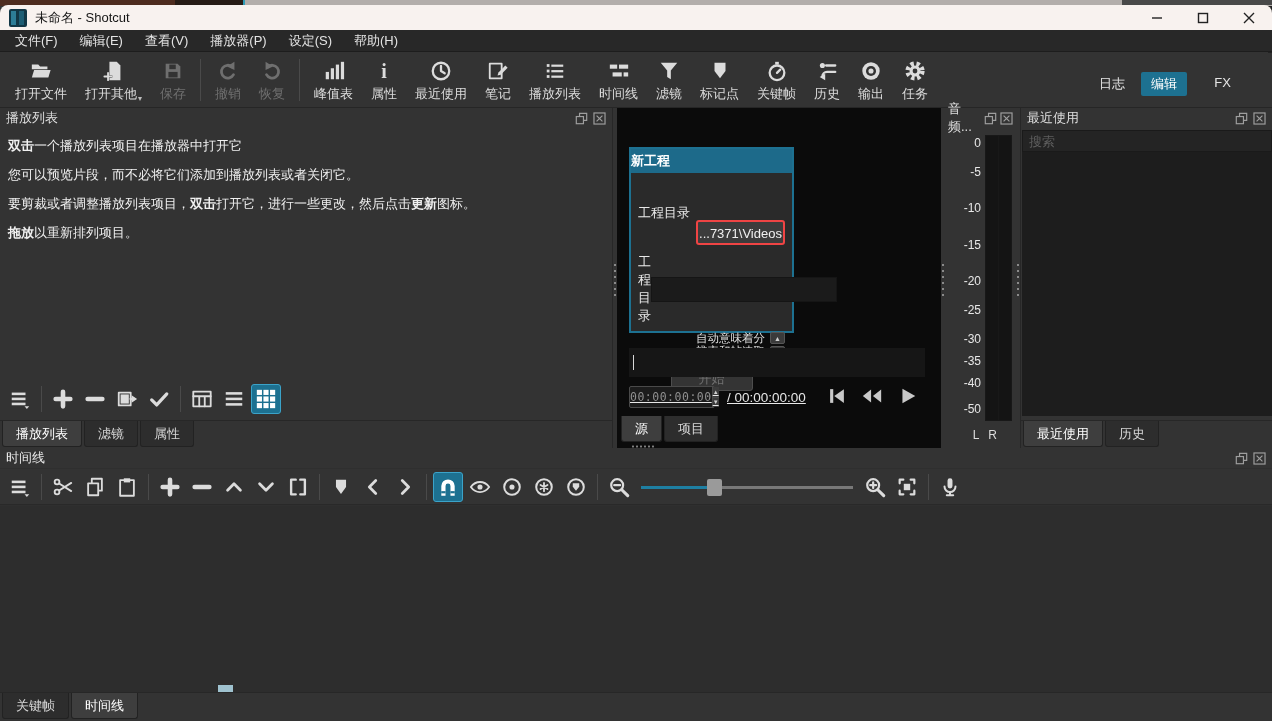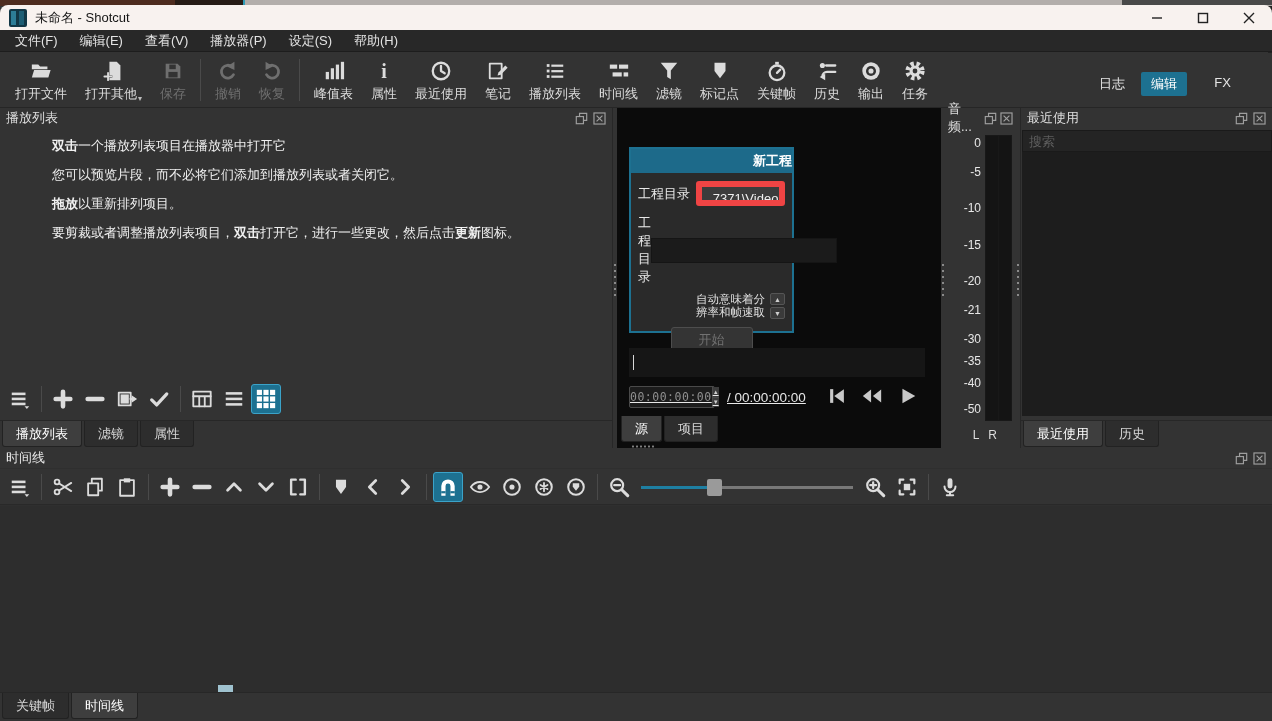--- a/index.html
+++ b/index.html
@@ -42,38 +42,38 @@
   .ls-btn { padding:3px 10px; text-align:center; color:#e6e6e6; font-size:13px; border-radius:2px; white-space:nowrap; }
   .ls-btn.active { background:#1d7191; color:#fff; }
 
   
   .panel-header { height:20px; display:flex; align-items:center; padding:0 6px; color:#dfdfdf; font-size:13px; }
   .ph-icons { margin-left:auto; display:flex; gap:5px; }
   .ph-ic { width:13px; height:13px; color:#9f9f9f; display:flex; }
 
   
   .playlist-panel { position:absolute; left:0; top:108px; width:613px; height:340px; background:#333; border-right:1px solid #272727; }
-  .pl-body { position:absolute; left:0; top:22px; width:100%; height:252px; padding:6px 8px;margin-left:44px; }
+  .pl-body { position:absolute; left:0; top:22px; width:100%; height:252px; padding:6px 8px; }
   .pl-body p { margin-bottom:10px; line-height:19px; color:#f0f0f0; }
   .pl-toolbar { position:absolute; left:0; top:274px; width:100%; height:34px; display:flex; align-items:center; padding-left:4px; }
   .sq-btn { width:30px; height:30px; display:flex; align-items:center; justify-content:center; color:#dcdcdc; border-radius:3px; margin:0 1px; position:relative; }
   .sq-btn.active { background:#1d7191; border:1px solid #3ba3c9; color:#fff; }
   .tabbar { position:absolute; left:0; bottom:0; width:100%; height:28px; border-top:1px solid #272727; display:flex; align-items:flex-start; padding-left:2px; background:#333; }
   .tab { height:26px; line-height:25px; padding:0 13px; font-size:13px; color:#d8d8d8;
     background:#2d2d2d; border:1px solid #222; border-top:none; border-radius:0 0 3px 3px; margin-right:2px; }
   .tab.active { background:#3e3e3e; color:#fff; }
 
   
   .center { position:absolute; left:617px; top:108px; width:324px; height:340px; background:#0b0b0b; }
   .np-card { position:absolute; left:12px; top:39px; width:165px; height:186px; border:2px solid #1d7191; background:#2a2a2a; }
-  .np-head { height:24px; background:#1d6a8a; color:#fff; font-weight:bold; text-align:right; line-height:24px; font-size:13px; }
+  .np-head { height:24px; background:#1d6a8a; color:#fff; font-weight:bold; text-align:left; line-height:24px; font-size:13px; }
   .np-row { display:flex; align-items:center; margin:8px 7px 0 7px; }
   .np-label { width:58px; color:#e8e8e8; font-size:13px; }
-  .np-btn { flex:1; height:25px; background:#3c3c3c; border:6px solid #ef4444; border-radius:3px; color:#f0f0f0;
-    font-size:13px; text-align:center; line-height:23px; white-space:nowrap; overflow:hidden; }
+  .np-btn { flex:1; height:25px; background:#3c3c3c; border:2px solid #ef4444; border-radius:3px; color:#f0f0f0;
+    font-size:13px; text-align:center; line-height:23px; white-space:nowrap; overflow:hidden;margin-top:39px; }
   .np-input { flex:1; height:25px; background:#1b1b1b; border:1px solid #151515; color:#eee; font-size:13px; padding:0 4px; font-family:inherit; }
   .np-hint-row { display:flex; margin:7px 7px 0 65px; align-items:center; }
   .np-hint { flex:1; font-size:11.5px; line-height:13px; color:#e2e2e2; overflow:hidden; }
   .np-spin { width:15px; display:flex; flex-direction:column; gap:2px; margin-left:2px; }
   .np-spin span { height:12px; background:#3a3a3a; border:1px solid #555; border-radius:2px; display:flex; align-items:center; justify-content:center; font-size:7px; color:#cfcfcf; }
   .np-start { display:block; margin:8px auto 0 auto; width:82px; height:25px; background:#343434; border:1px solid #4d4d4d; border-radius:3px;
     color:#717171; font-size:13px; text-align:center; line-height:23px; }
   .rp-card { position:absolute; left:183px; top:39px; width:130px; height:186px; border:2px solid #1d7191; background:#131313; }
   .rp-head { height:24px; background:#1d6a8a; color:#fff; font-weight:bold; text-align:center; line-height:24px; font-size:13px; white-space:nowrap; }
   .scrubber { position:absolute; left:12px; top:240px; width:296px; height:29px; background:#161616; }
@@ -362,22 +362,22 @@
             <svg width="13" height="13" viewBox="0 0 20 20" fill="none" stroke="currentColor" stroke-width="1.8">
               <rect x="1.5" y="1.5" width="17" height="17"></rect>
               <path d="M5.5 5.5l9 9M14.5 5.5l-9 9"></path>
             </svg>
           </span>
       </div>
     </div>
     <div class="pl-body" id="pl-tips">
         <p><b>双击</b><span>一个播放列表项目在播放器中打开它</span></p>
         <p><span>您可以预览片段，而不必将它们添加到播放列表或者关闭它。</span></p>
+        <p><span>要剪裁或者调整播放列表项目，</span><b>双击</b><span>打开它，进行一些更改，然后点击</span><b>更新</b><span>图标。</span></p>
         <p><b>拖放</b><span>以重新排列项目。</span></p>
-        <p><span>要剪裁或者调整播放列表项目，</span><b>双击</b><span>打开它，进行一些更改，然后点击</span><b>更新</b><span>图标。</span></p>
       </div>
     <div class="pl-toolbar" id="pl-toolbar">
         <div class="sq-btn">
           <span class="ic">
             <svg width="22" height="22" viewBox="0 0 24 24" fill="none" stroke="currentColor" stroke-width="2" stroke-linecap="round" stroke-linejoin="round">
               <rect x="3" y="5" width="15" height="2.8" fill="currentColor" stroke="none"></rect>
               <rect x="3" y="10.5" width="15" height="2.8" fill="currentColor" stroke="none"></rect>
               <rect x="3" y="16" width="15" height="2.8" fill="currentColor" stroke="none"></rect>
               <path fill="currentColor" stroke="none" d="M17 20h5l-2.5 3z"></path>
             </svg>
@@ -550,21 +550,21 @@
             </svg>
           </span>
       </div>
     </div>
     <div class="am-scale" id="am-scale">
         <div class="am-tick" style="top: 28px;">0</div>
         <div class="am-tick" style="top: 57px;">-5</div>
         <div class="am-tick" style="top: 93px;">-10</div>
         <div class="am-tick" style="top: 130px;">-15</div>
         <div class="am-tick" style="top: 166px; text-align: right;">-20</div>
-        <div class="am-tick" style="top: 195px;">-21</div>
+        <div class="am-tick" style="top: 195px;">-25</div>
         <div class="am-tick" style="top: 224px;">-30</div>
         <div class="am-tick" style="top: 246px;">-35</div>
         <div class="am-tick" style="top: 268px;">-40</div>
         <div class="am-tick" style="top: 294px;">-50</div>
       </div>
     <div class="am-meter">
         <i></i>
         <i></i>
       </div>
     <div class="am-ch" id="am-ch">

